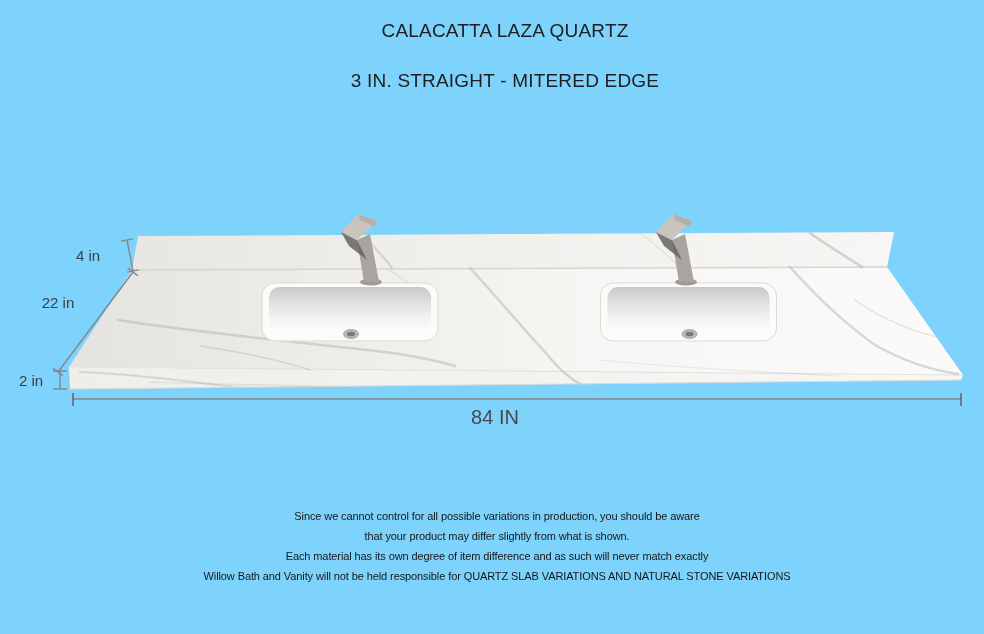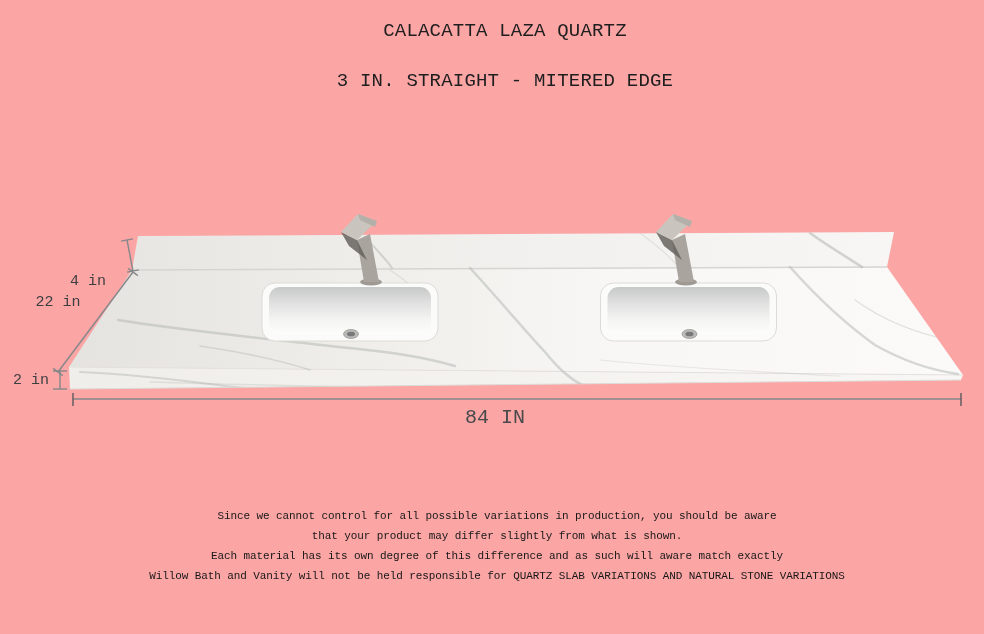--- a/index.html
+++ b/index.html
@@ -1,22 +1,22 @@
 <!DOCTYPE html>
 <html><head>
 <meta charset="utf-8">
 <style>
   html, body { margin: 0; padding: 0; background: #ffffff; }
   .page {
     position: relative;
     width: 984px;
     height: 634px;
-    background: #fca5a5;
+    background: #7dd3fc;
     overflow: hidden;
-    font-family: Liberation Mono, monospace;
+    font-family: Liberation Sans, sans-serif;
     color: #1f1f1f;
   }
   .title, .subtitle {
     position: absolute;
     left: 26px; right: 0;
     text-align: center;
     font-size: 19px;
     font-weight: 500;
     letter-spacing: 0.2px;
     color: #1e1e1e;
@@ -29,21 +29,21 @@
     width: 984px; height: 460px;
   }
   .diagram svg { position: absolute; left: 0; top: 0; }
   .dim-label {
     position: absolute;
     font-size: 15px;
     color: #3d3e40;
     text-align: center;
     white-space: nowrap;
   }
-  .dim-4  { left: 66px;  top: 247px; width: 44px; margin-top: 26px; }
+  .dim-4  { left: 66px;  top: 247px; width: 44px; }
   .dim-22 { left: 32px;  top: 294px; width: 52px; text-align: center; }
   .dim-2  { left: 8px;   top: 372px; width: 46px; }
   .dim-84 { left: 395px; top: 406px; width: 200px; font-size: 20px; color: #48494b; }
   .disclaimer {
     position: absolute;
     left: 10px; right: 0;
     top: 506px;
     text-align: center;
     font-size: 11px;
     line-height: 20px;
@@ -159,17 +159,17 @@
 
     <div class="dim-label dim-4">4 in</div>
     <div class="dim-label dim-22">22 in</div>
     <div class="dim-label dim-2">2 in</div>
     <div class="dim-label dim-84">84 IN</div>
   </div>
 
   <div class="disclaimer">
     <div>Since we cannot control for all possible variations in production, you should be aware</div>
     <div>that your product may differ slightly from what is shown.</div>
-    <div>Each material has its own degree of this difference and as such will aware match exactly</div>
+    <div>Each material has its own degree of item difference and as such will never match exactly</div>
     <div>Willow Bath and Vanity will not be held responsible for QUARTZ SLAB VARIATIONS AND NATURAL STONE VARIATIONS</div>
   </div>
 
 </div>
 
 </body></html>

